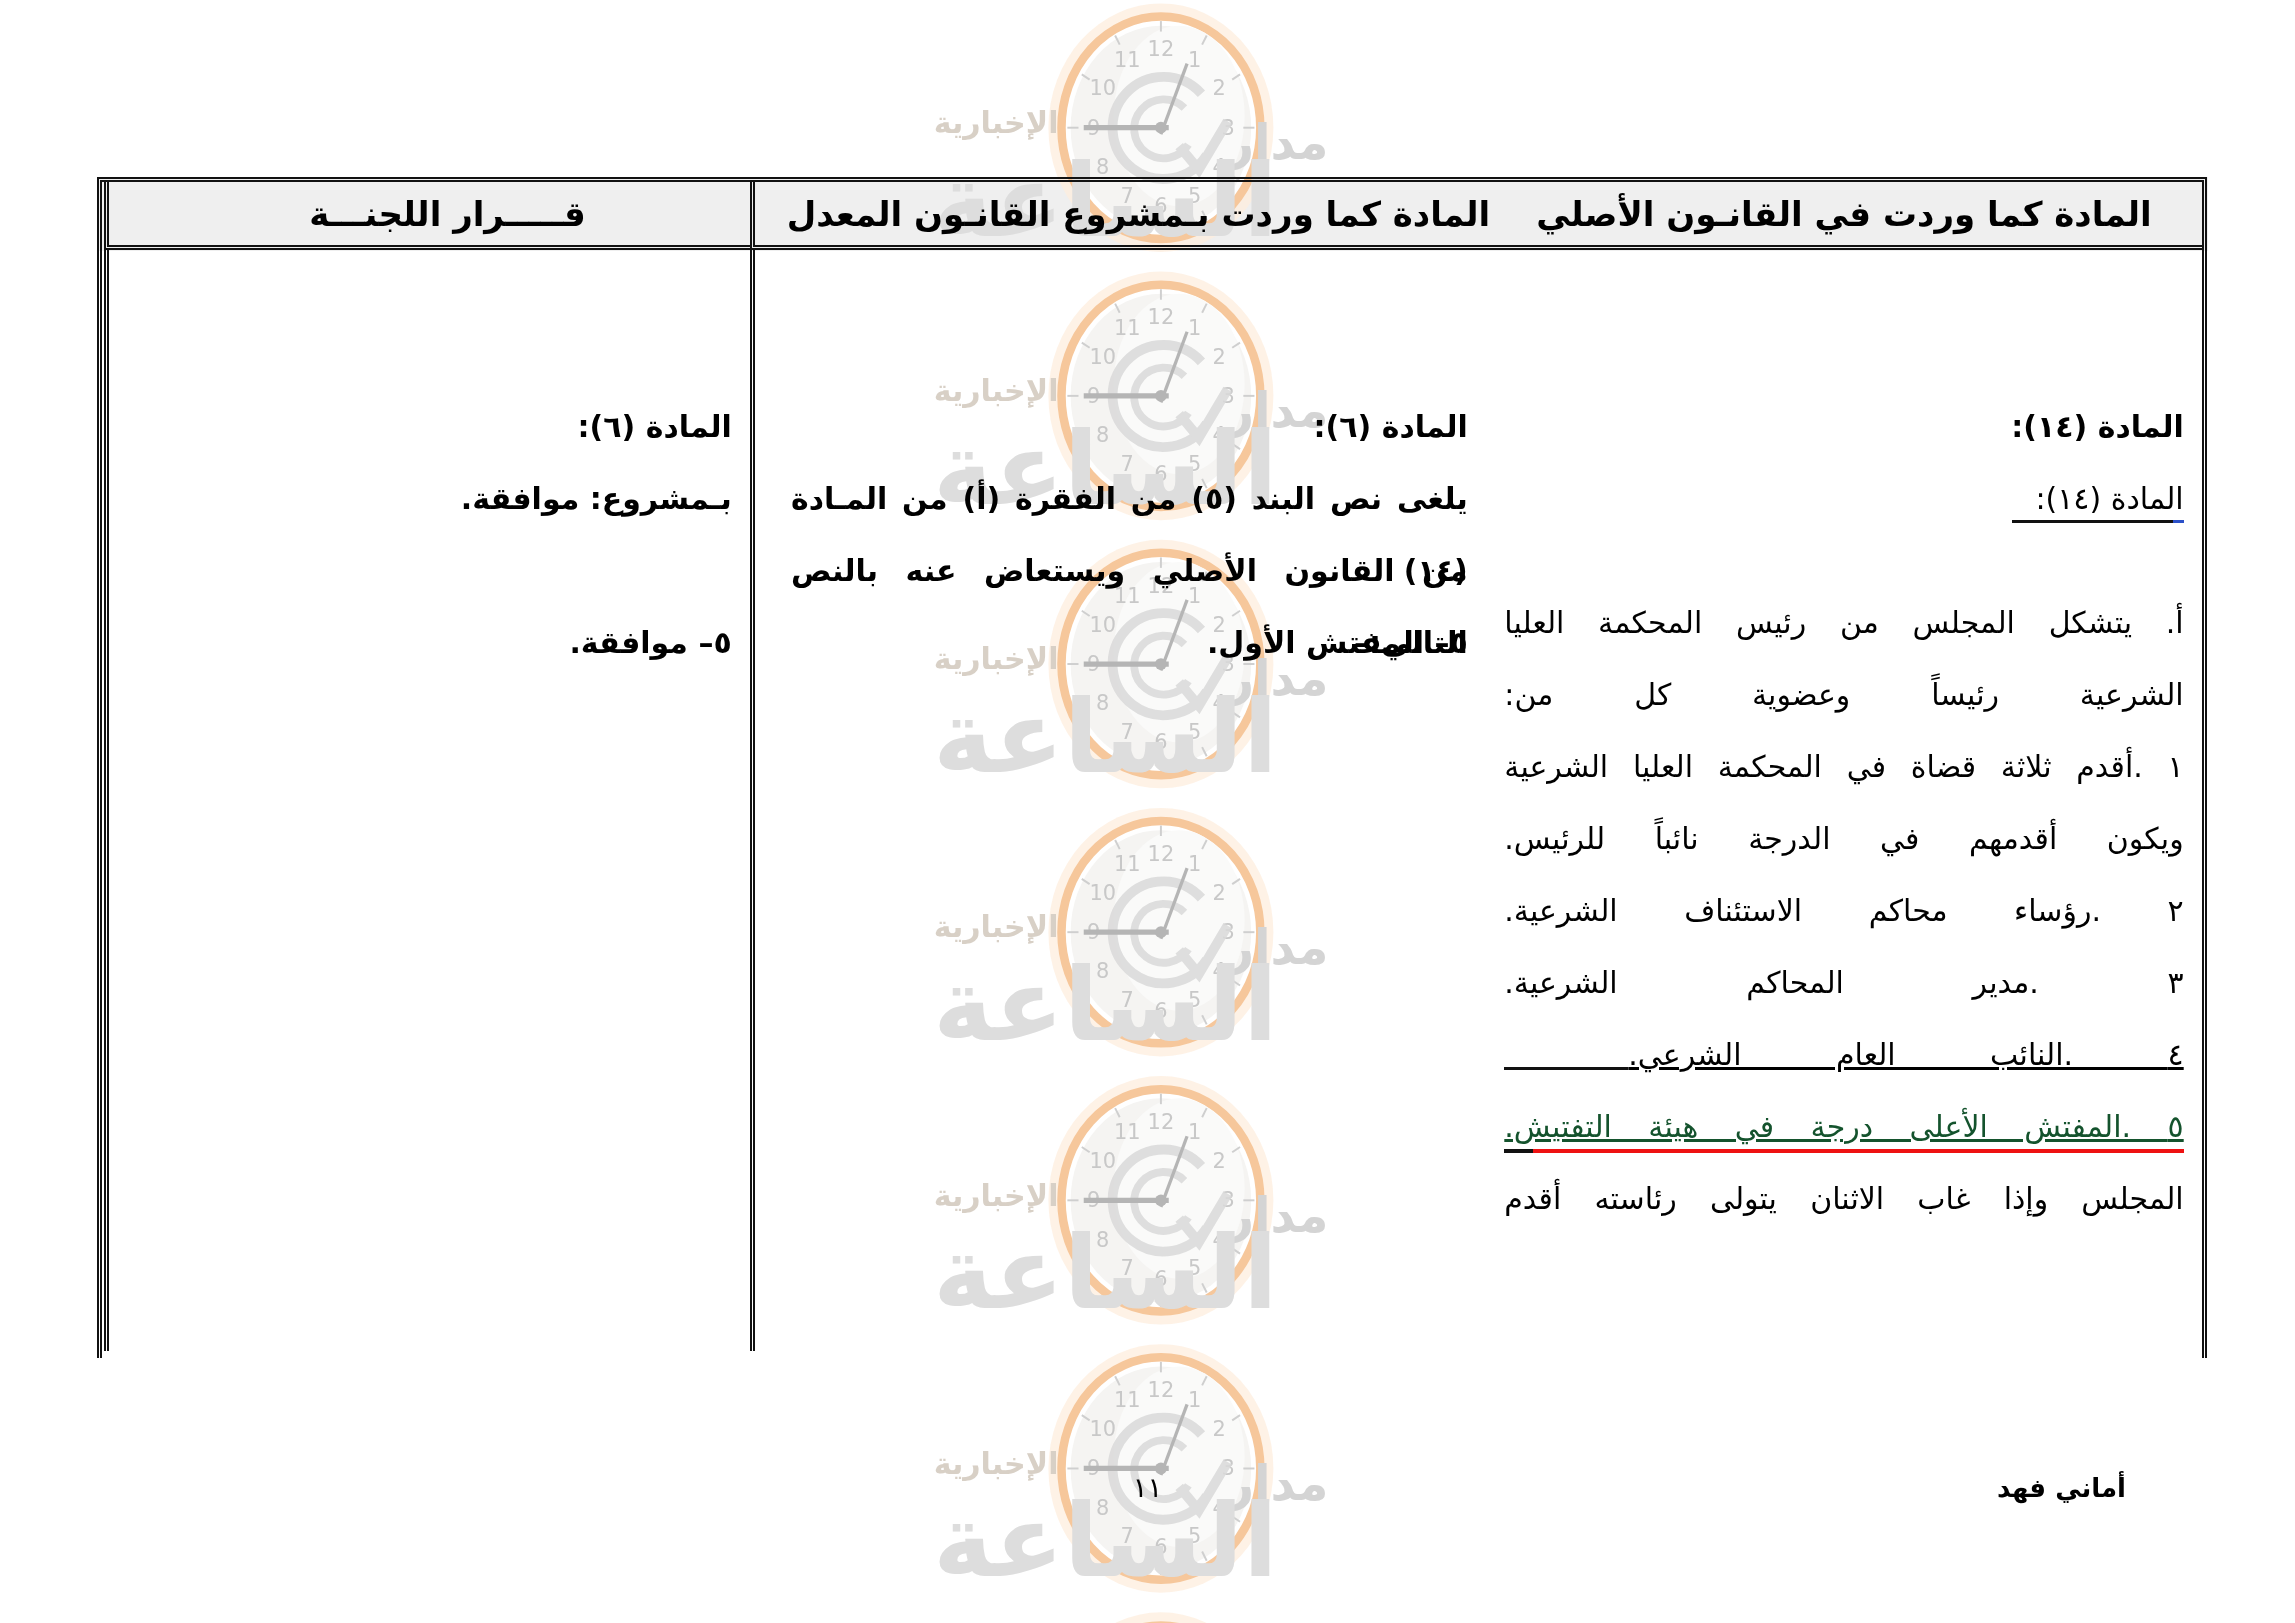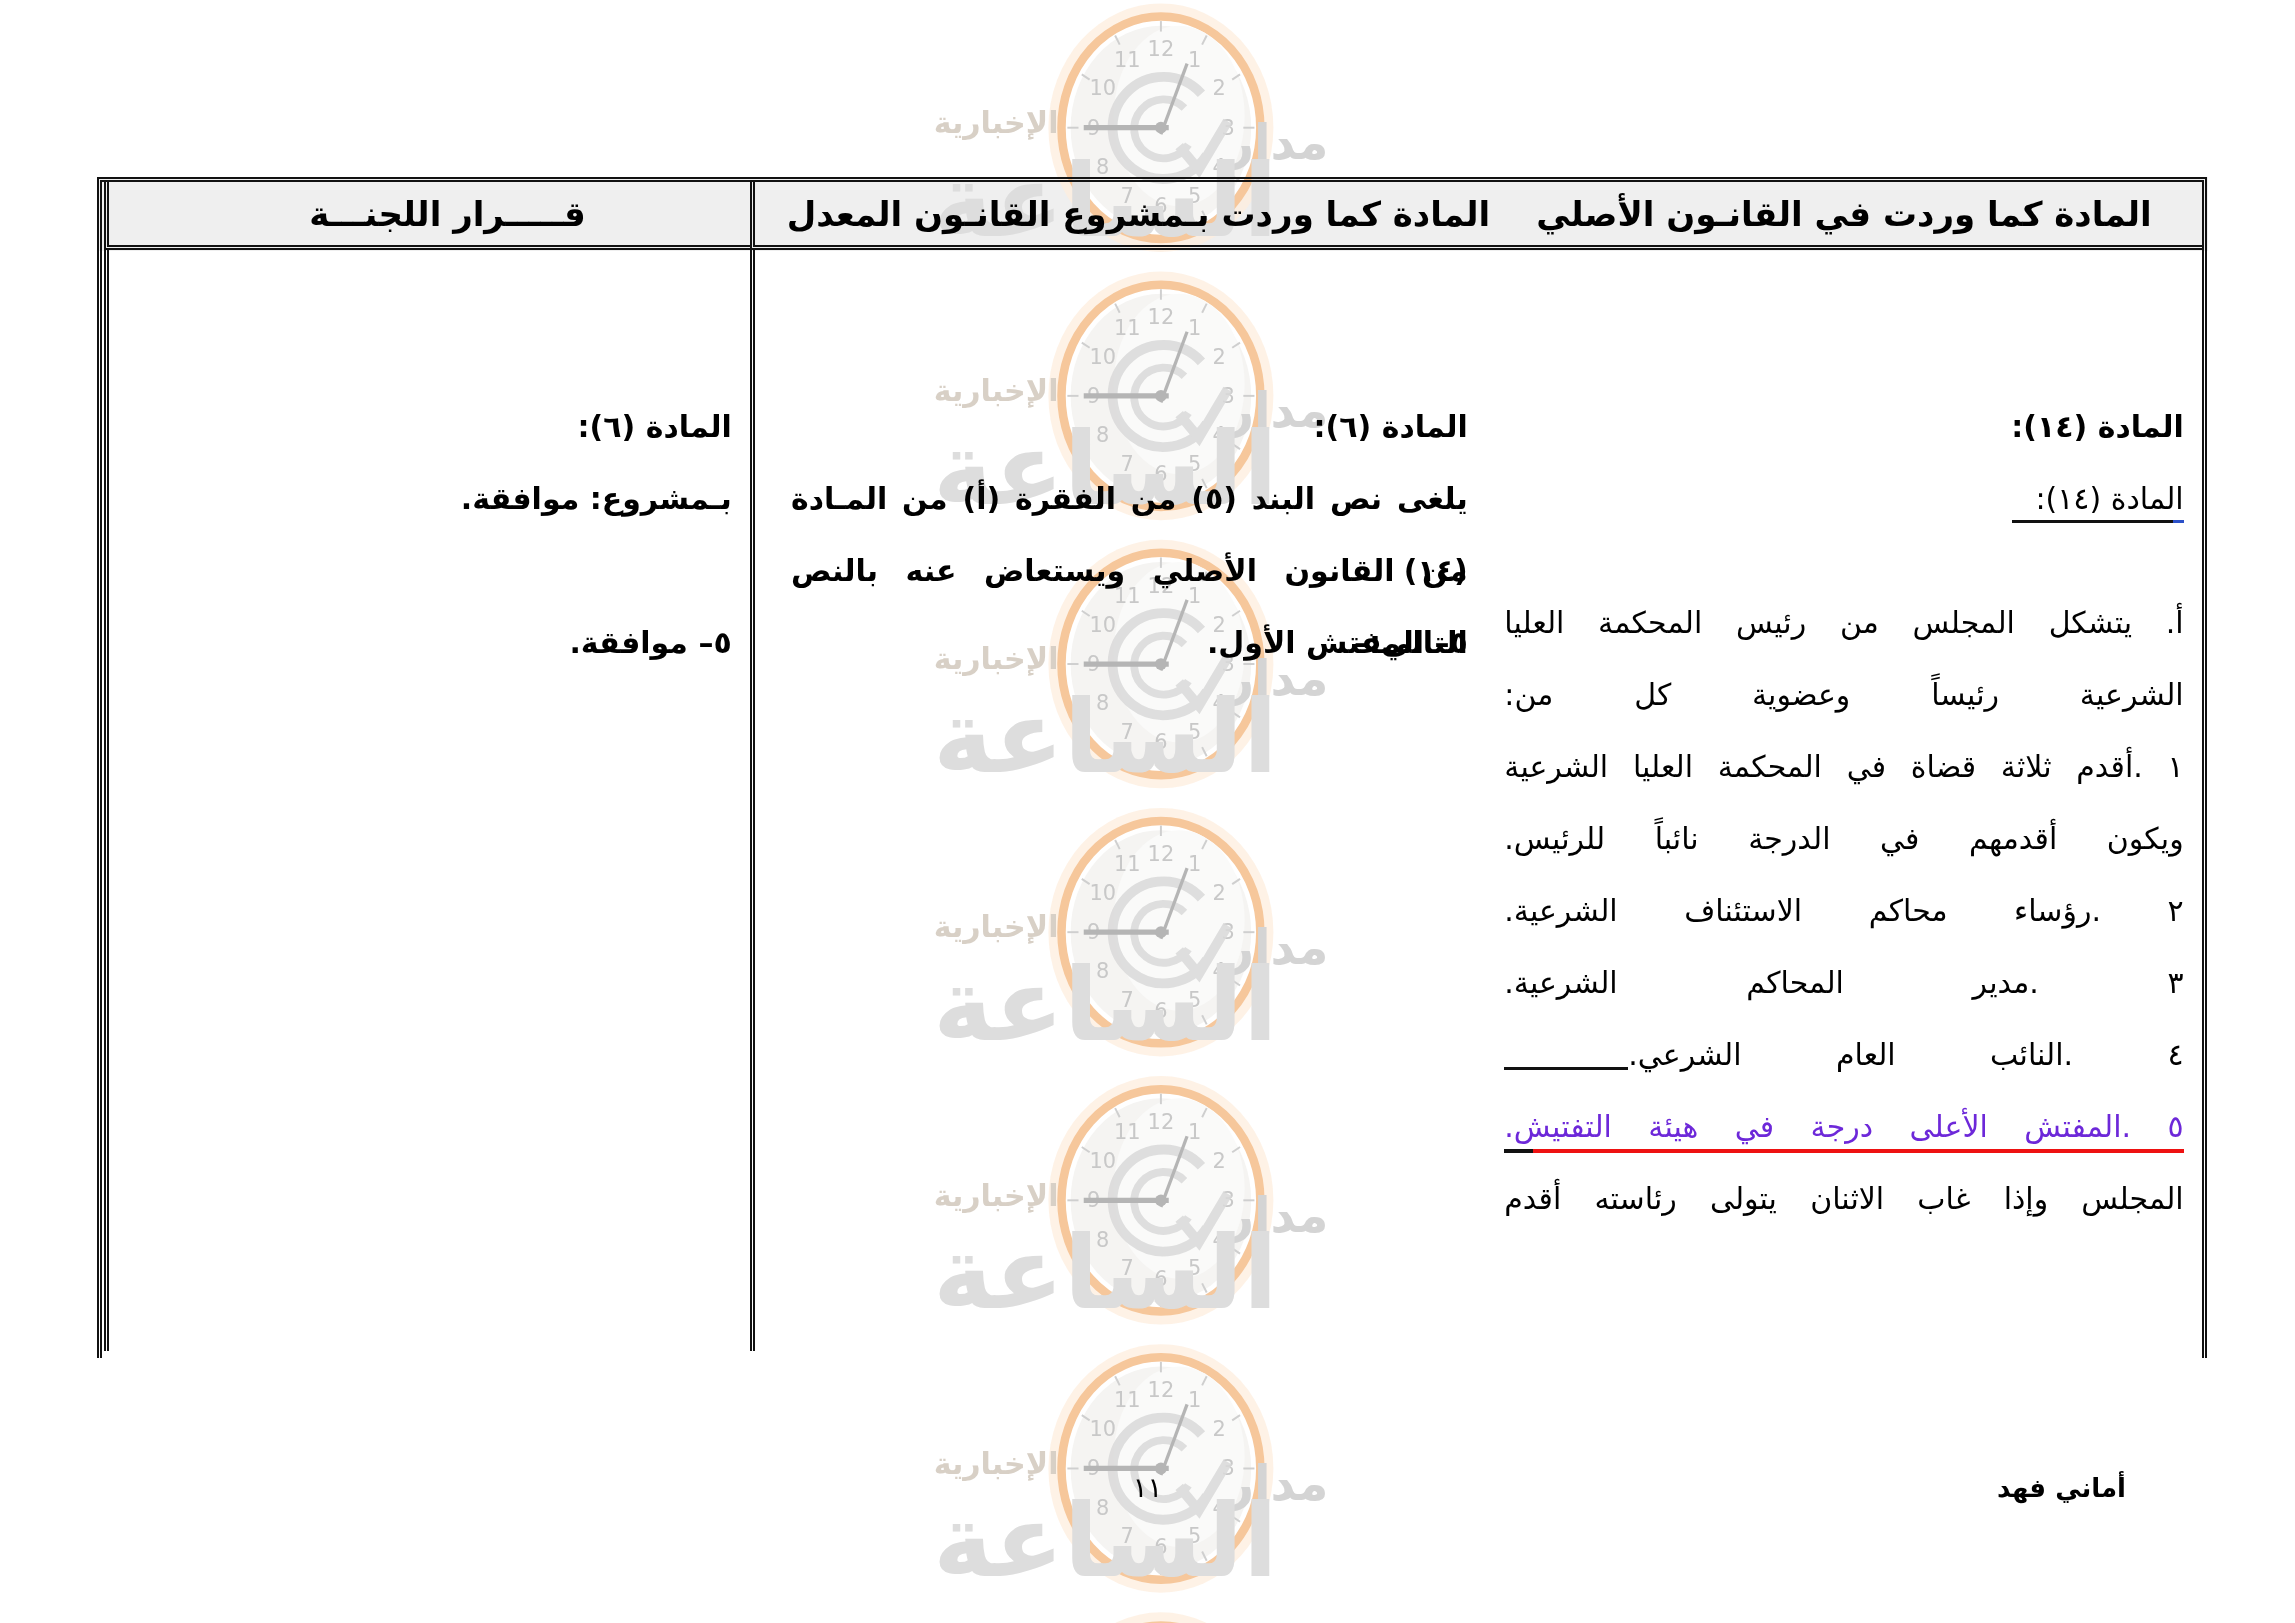--- a/index.html
+++ b/index.html
@@ -23,34 +23,34 @@
          box-sizing:border-box;white-space:nowrap;}
   .cell{box-sizing:border-box;padding:141px 18.3px 0 18.3px;overflow:visible;}
   .vline{border-left:5.9px double #111;padding-left:36px;}
 
   
   .ln{height:72px;line-height:72px;font-size:30px;overflow:visible;text-align:right;}
   .b{font-weight:bold;}
   .just{text-align:justify;text-align-last:justify;white-space:normal;}
   .gap-top{margin-top:52px;}
   .row{display:flex;align-items:stretch;}
-  .grow{flex:1 1 auto;display:block;}
+  .grow{flex:1 1 auto;display:block;text-decoration:underline;}
 
   
   .sub-u{position:relative;display:inline-block;padding-left:23px;}
   .sub-u::after{content:"";position:absolute;left:0;right:0;bottom:11.8px;height:3.3px;background:#111;}
   .sub-u::before{content:"";position:absolute;right:0;bottom:11.8px;width:10.5px;height:3.3px;background:#2b50c8;z-index:1;}
 
   
   .tail-rule{flex:0 0 124px;position:relative;}
   .tail-rule::after{content:"";position:absolute;left:0;right:0;bottom:21px;height:3.3px;background:#111;}
 
   
   .red-item{position:relative;}
-  .red-item .grow{color:#6d28d9;}
+  .red-item .grow{color:#14532d;}
   .red-item::after{content:"";position:absolute;left:29px;right:0;bottom:10.5px;height:3.3px;background:#ee1111;}
   .red-item::before{content:"";position:absolute;left:0;bottom:10.5px;width:29px;height:3.3px;background:#111;}
 
   
   .footer-name{position:absolute;top:1473px;right:169px;font-size:26px;font-weight:bold;direction:rtl;}
   .page-number{position:absolute;top:1471px;left:0;right:0;text-align:center;font-size:27.5px;direction:rtl;}
 
   
   .wm-num{fill:#c8c8c8;font-size:32px;font-family:"DejaVu Sans",sans-serif;}
   .wm-word-top{fill:#d4d4d4;font-size:74px;font-weight:bold;}

